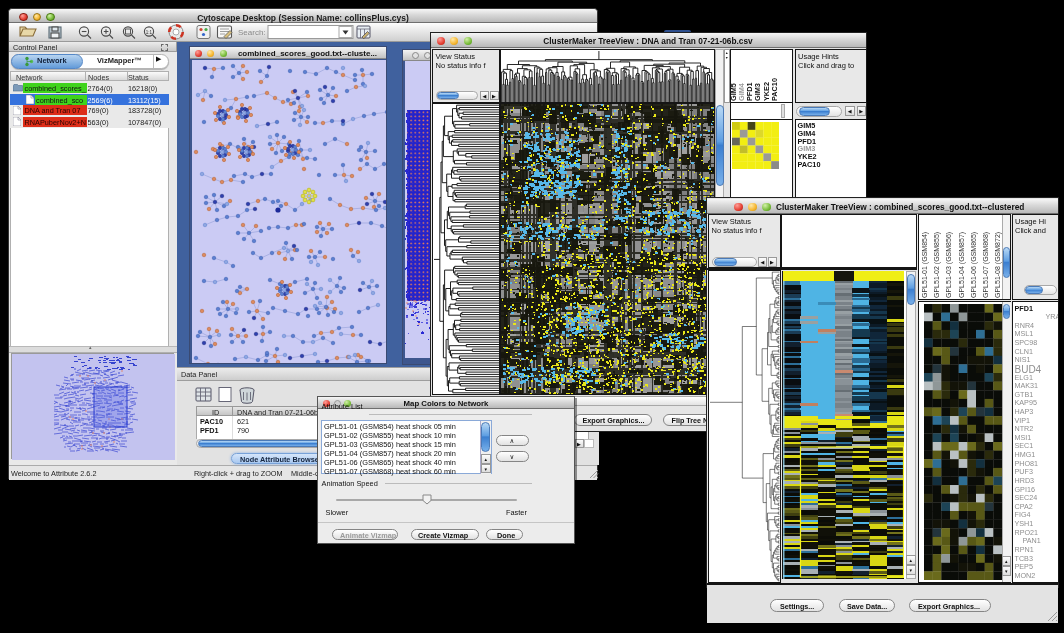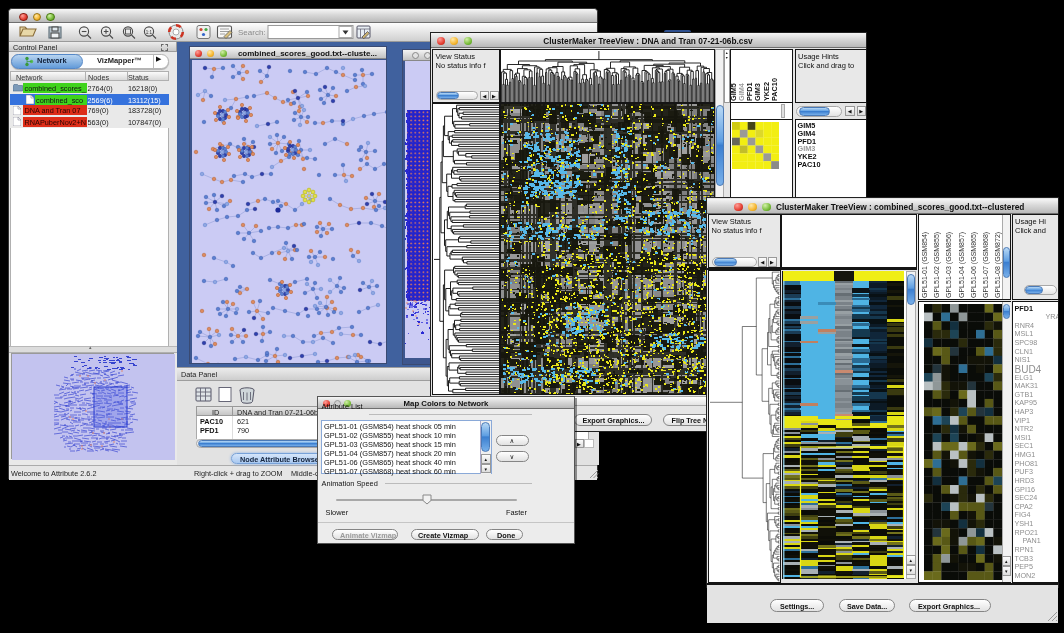--- a/index.html
+++ b/index.html
@@ -11,20 +11,21 @@
 .sbtrack{background:linear-gradient(#fff,#e3e3e3);border:1px solid #a8a8a8;border-radius:99px;}
 .macbtn{background:linear-gradient(#fff,#e2e2e2);border:1px solid #858585;border-radius:99px;color:#111;text-align:center;}
 .arrbtn{background:linear-gradient(#fdfdfd,#dcdcdc);border:1px solid #999;font-size:5px;color:#111;text-align:center;line-height:8px;padding:0;}
 .t{position:absolute;white-space:nowrap;}
 </style></head><body>
 <div class="abs" style="left:8px;top:8px;width:590px;height:471px;background:#e6e6e6;border:1px solid #333;border-radius:4px 4px 0 0;">
     <div class="abs titlebar" style="left:0;top:0;width:100%;height:14px;border-radius:4px 4px 0 0;"></div>
     <div class="light" style="left:10px;top:3.5px;width:8.5px;height:8.5px;background:radial-gradient(circle at 35% 30%,#ff9f98,#e33e32 60%,#a52015);border:.5px solid #8a2016;"></div>
     <div class="light" style="left:23.5px;top:3.5px;width:8.5px;height:8.5px;background:radial-gradient(circle at 35% 30%,#ffe9a8,#f5b52e 60%,#c28a10);border:.5px solid #9a7410;"></div>
     <div class="light" style="left:37px;top:3.5px;width:8.5px;height:8.5px;background:radial-gradient(circle at 35% 30%,#d2f0a8,#77bb38 60%,#4a8a1a);border:.5px solid #4a7a14;"></div>
+    <div class="t" style="left:0;top:3.5px;width:100%;text-align:center;font-size:8.5px;font-weight:bold;color:#1a1a1a;">Cytoscape Desktop (Session Name: collinsPlus.cys)</div>
     <div class="abs" style="left:0;top:14px;width:100%;height:19px;background:linear-gradient(#fdfdfd,#cfcfcf);border-bottom:1px solid #9a9a9a;"></div>
     <div class="abs" style="left:9px;top:12px;width:580px;height:22px;"><svg width="580" height="22" viewBox="0 0 580 22" xmlns="http://www.w3.org/2000/svg">
 <g stroke="#4a4a4a" fill="none" stroke-width="1.1">
 <path d="M2 15 v-9 h5 l2 2 h7 M2 15 l3 -7 h13 l-3 7 z" stroke="#8a6d3a" fill="#e8d8a8"></path>
 <rect x="31" y="6" width="12" height="11" fill="#b8c4cc" stroke="#5a6a74"></rect>
           <rect x="34" y="6" width="6" height="4" fill="#dfe8ee"></rect>
           <rect x="33" y="12" width="8" height="5" fill="#eef2f4"></rect>
 <circle cx="66" cy="10.5" r="4.6"></circle>
           <path d="M69.5 14 l3.5 3.5"></path>
           <path d="M63.8 10.5 h4.6"></path>

